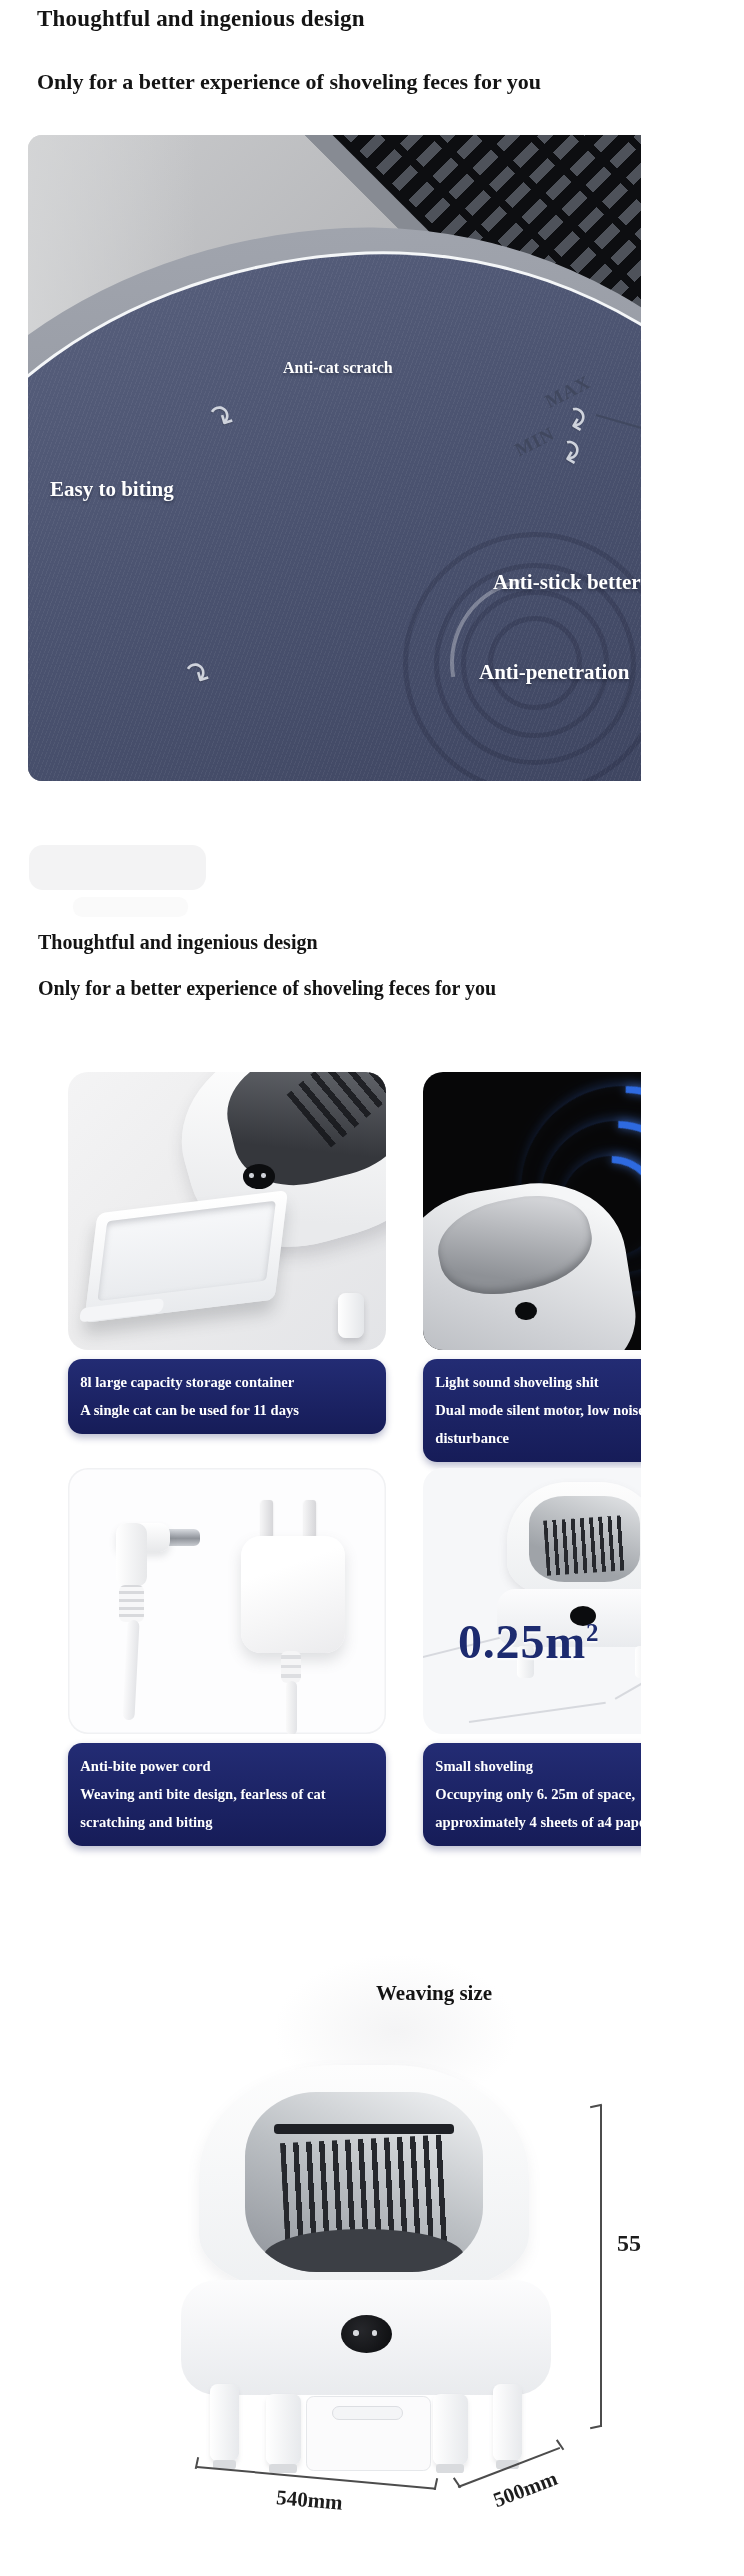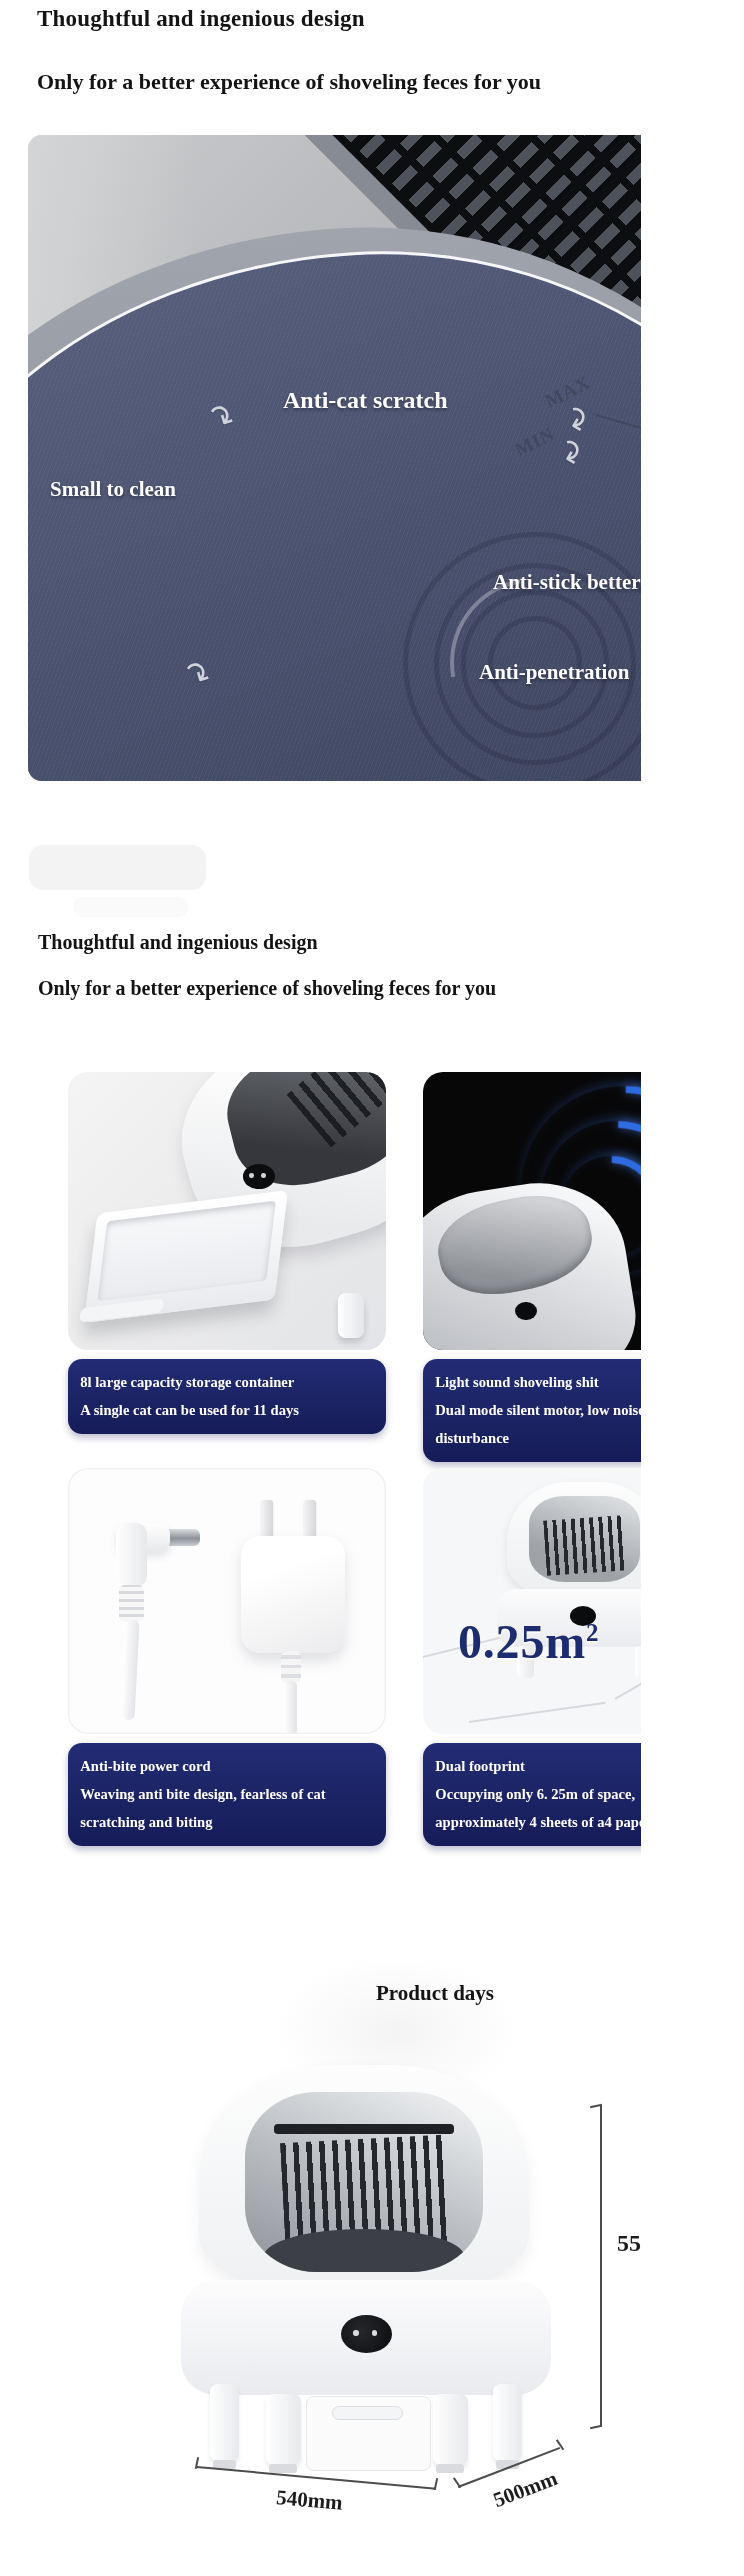--- a/index.html
+++ b/index.html
@@ -157,22 +157,22 @@
     <div class="abs grate"></div>
     <div class="abs rim-dome"></div>
     <div class="abs fabric"></div>
 
     <div class="abs ripple" style="left:460px;top:481px;width:84px;height:84px;"></div>
     <div class="abs ripple" style="left:433px;top:455px;width:138px;height:138px;"></div>
     <div class="abs ripple" style="left:406px;top:428px;width:192px;height:192px;"></div>
     <div class="abs ripple" style="left:375px;top:397px;width:253px;height:253px;"></div>
     <div class="abs ripple-hi" style="left:422px;top:443px;width:161px;height:161px;"></div>
 
-    <div class="abs hero-label" style="left:255px;top:224px;font-size:24px;margin-top:28px;">Anti-cat scratch</div>
-    <div class="abs hero-label" style="left:22px;top:342px;font-size:21px;">Small to clean</div>
+    <div class="abs hero-label" style="left:255px;top:224px;font-size:16px;">Anti-cat scratch</div>
+    <div class="abs hero-label" style="left:22px;top:342px;font-size:21px;">Easy to biting</div>
     <div class="abs hero-label" style="left:465px;top:435px;font-size:21px;">Anti-stick better</div>
     <div class="abs hero-label" style="left:451px;top:525px;font-size:21px;">Anti-penetration</div>
 
     <div class="abs maxmin" style="left:516px;top:246px;transform:rotate(-27deg);">MAX</div>
     <div class="abs maxmin" style="left:486px;top:296px;transform:rotate(-27deg);">MIN</div>
     <div class="abs mark-line" style="left:568px;top:279px;width:124px;transform:rotate(16deg);"></div>
 
     <span class="abs curve-arrow" style="left:534px;top:269px;transform:rotate(75deg);">↷</span>
     <span class="abs curve-arrow" style="left:528px;top:302px;transform:rotate(75deg);">↷</span>
     <span class="abs curve-arrow" style="left:180px;top:267px;transform:rotate(28deg);">↷</span>
@@ -251,28 +251,28 @@
       </div>
       <div class="abs mini-body"></div>
       <div class="abs mini-sensor"></div>
       <div class="abs mini-leg" style="left:94px;top:178px;"></div>
       <div class="abs mini-leg" style="left:212px;top:178px;"></div>
       <div class="abs c4-area" style="left:35px;top:146px;text-align:center;">
         <span>0.25m</span><sup>2</sup>
       </div>
     </div>
     <div class="cap">
-      <div class="cap-title">Dual footprint</div>
+      <div class="cap-title">Small shoveling</div>
       <div class="cap-body">Occupying only 6. 25m of space, approximately 4 sheets of a4 paper</div>
     </div>
   </div>
 
   <div class="abs" style="left:273px;top:1954px;width:246px;height:154px;border-radius:31px;
        background:radial-gradient(ellipse at center,#f4f4f5 0%,rgba(255,255,255,0) 70%);"></div>
-  <div class="abs h-product" style="left:376px;top:1981px;">Product days</div>
+  <div class="abs h-product" style="left:376px;top:1981px;">Weaving size</div>
 
   <div class="abs" style="left:149px;top:0;">
     <div class="abs ps-head"></div>
     <div class="abs ps-open">
       <div class="ps-grate-top"></div>
       <div class="ps-grate"></div>
       <div class="ps-floor"></div>
     </div>
     <div class="abs ps-body"></div>
     <div class="abs ps-sensor">

